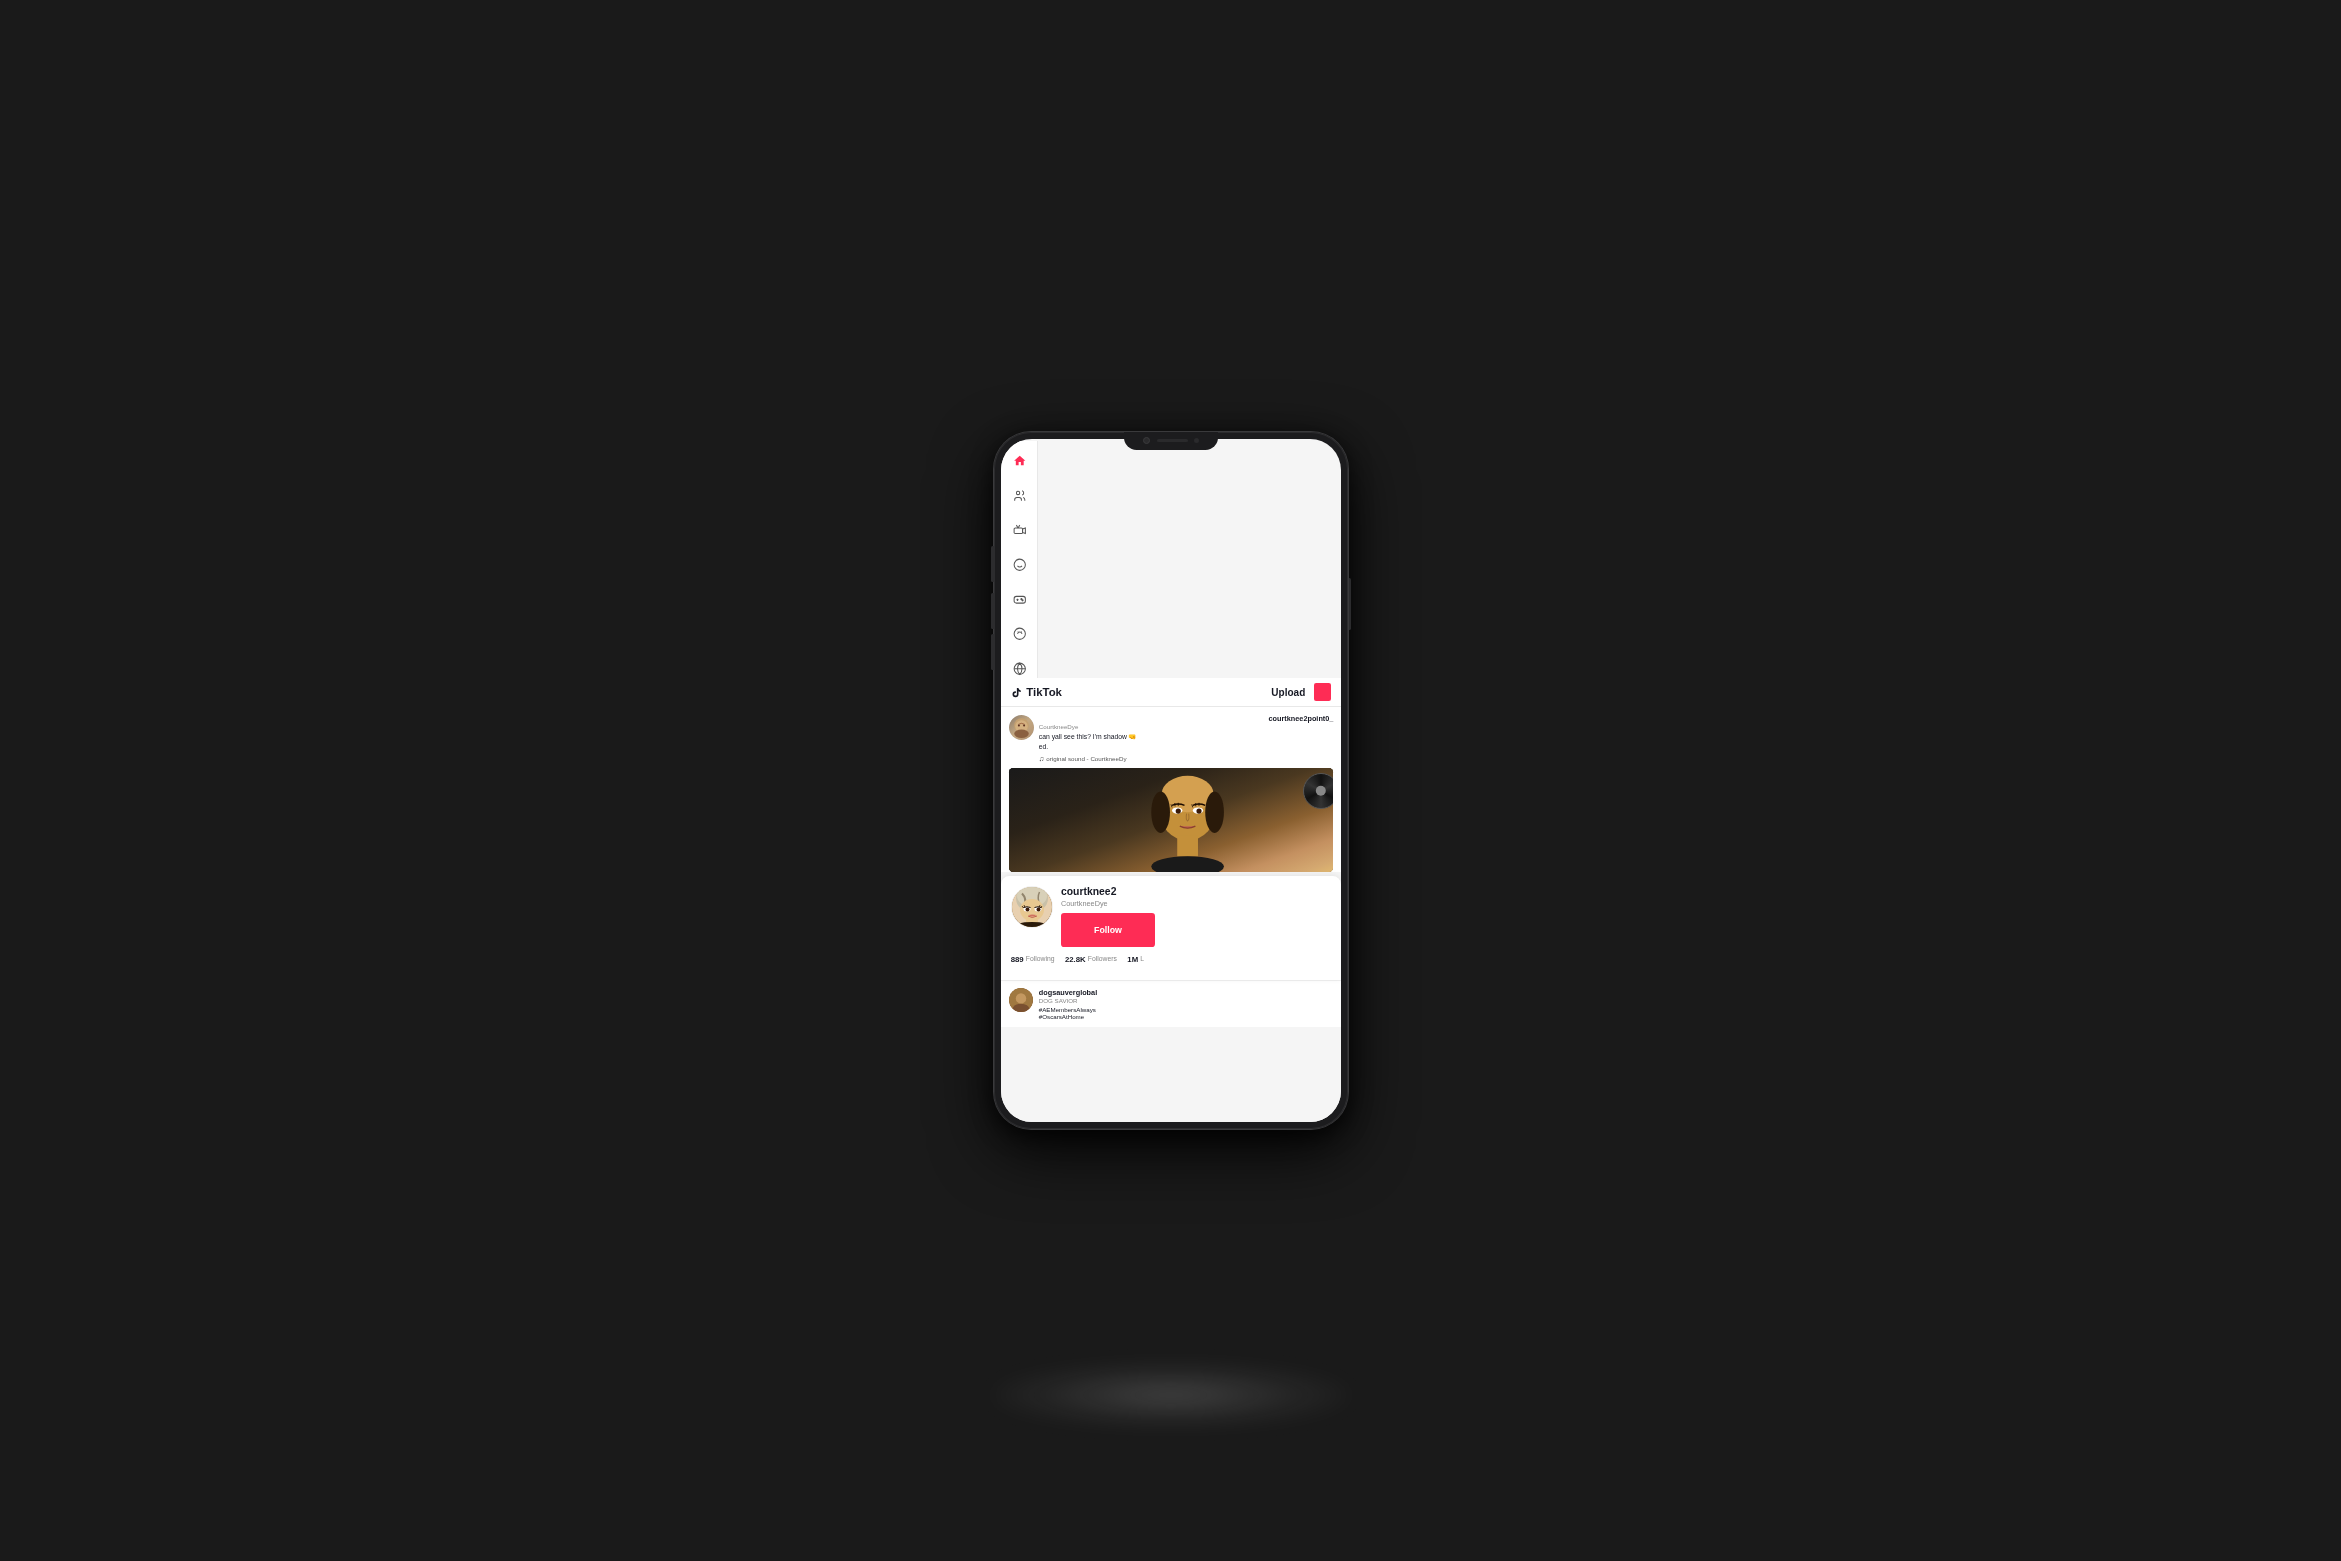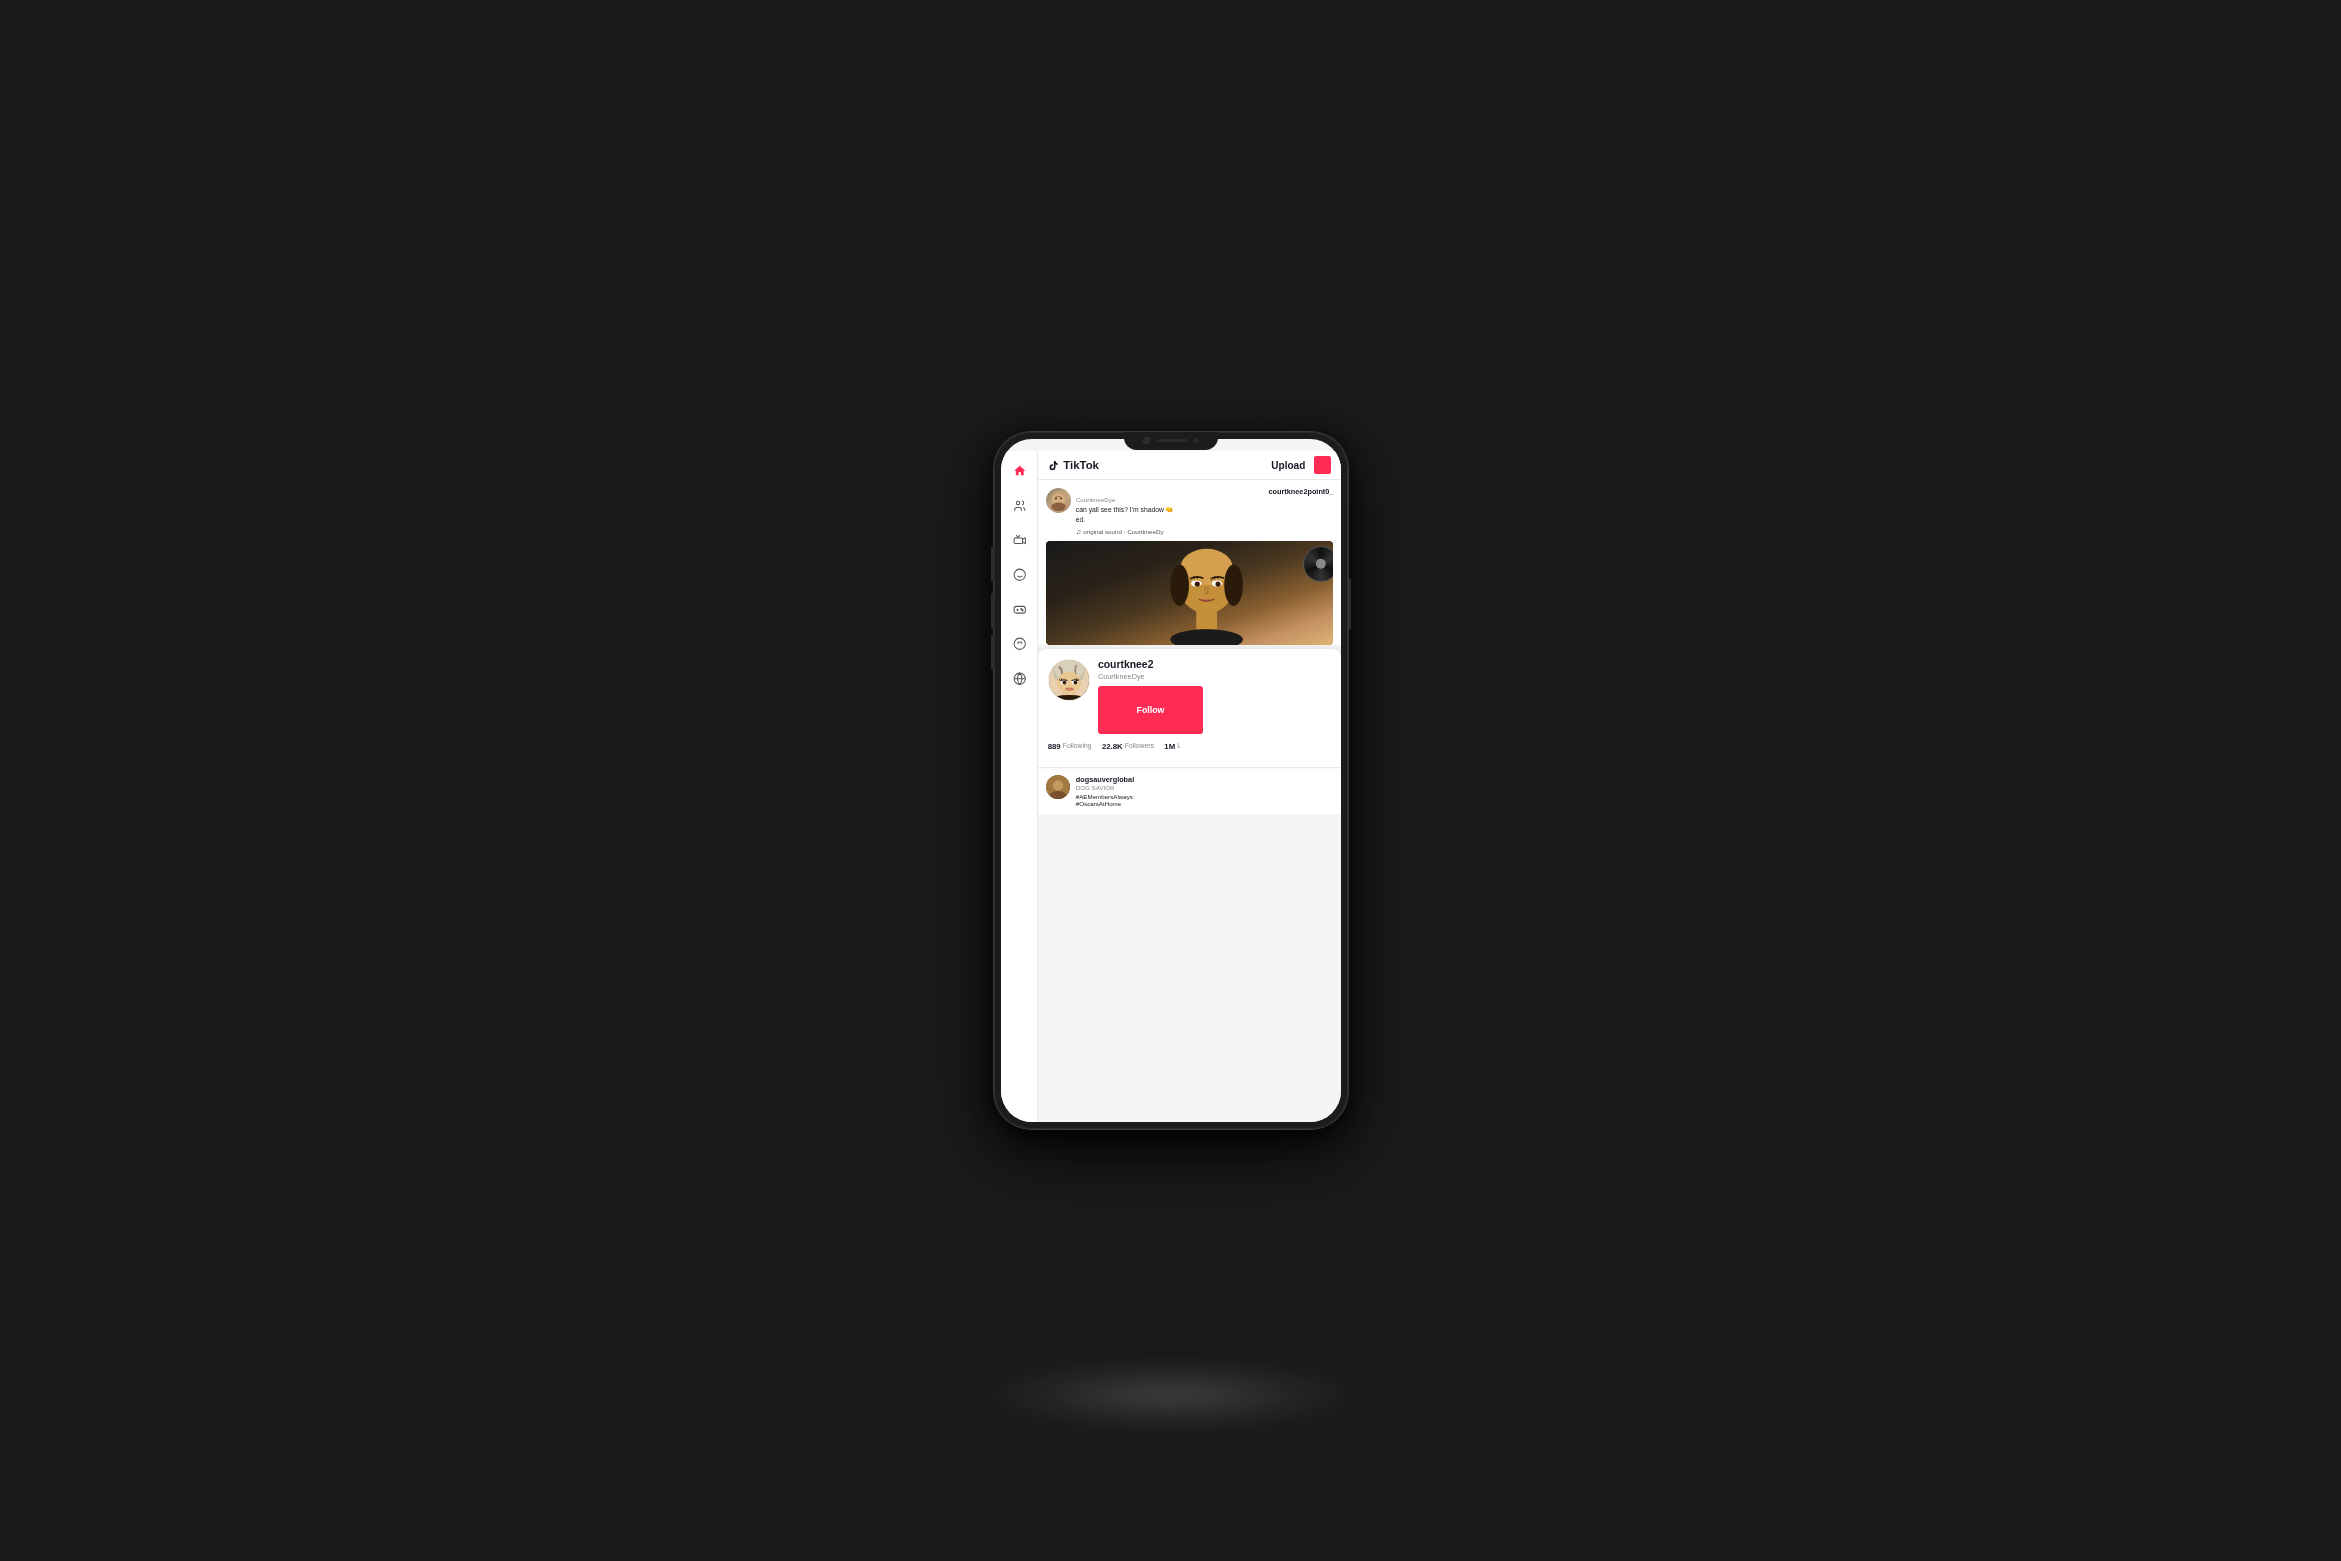--- a/index.html
+++ b/index.html
@@ -120,23 +120,23 @@
       width: 5.2px;
       height: 5.2px;
       background: #2a2a2c;
       border-radius: 50%;
     }
 
     
     .app-content {
       flex: 1;
       display: flex;
-      flex-direction: row;
-      overflow: hidden;
-      margin-top: 12px;
+      flex-direction: column;
+      overflow: hidden;
+      margin-top: 2px;
     }
 
     
     .sidebar {
       width: 37px;
       background: #fff;
       display: flex;
       flex-direction: column;
       align-items: center;
       padding-top: 10.4px;
@@ -396,25 +396,25 @@
       font-size: 7.3px;
       color: #888;
       margin-bottom: 5.2px;
     }
 
     .follow-btn {
       background: #fe2c55;
       color: #fff;
       border: none;
       border-radius: 3.1px;
-      padding: 19px 21px;
+      padding: 12px 21px;
       font-size: 8.8px;
       font-weight: 700;
       cursor: pointer;
-      width: 105px;
+      width: 94px;
     }
 
     .profile-stats {
       display: flex;
       gap: 10.4px;
       margin-bottom: 7.3px;
       font-size: 6.8px;
       color: #888;
     }
 

